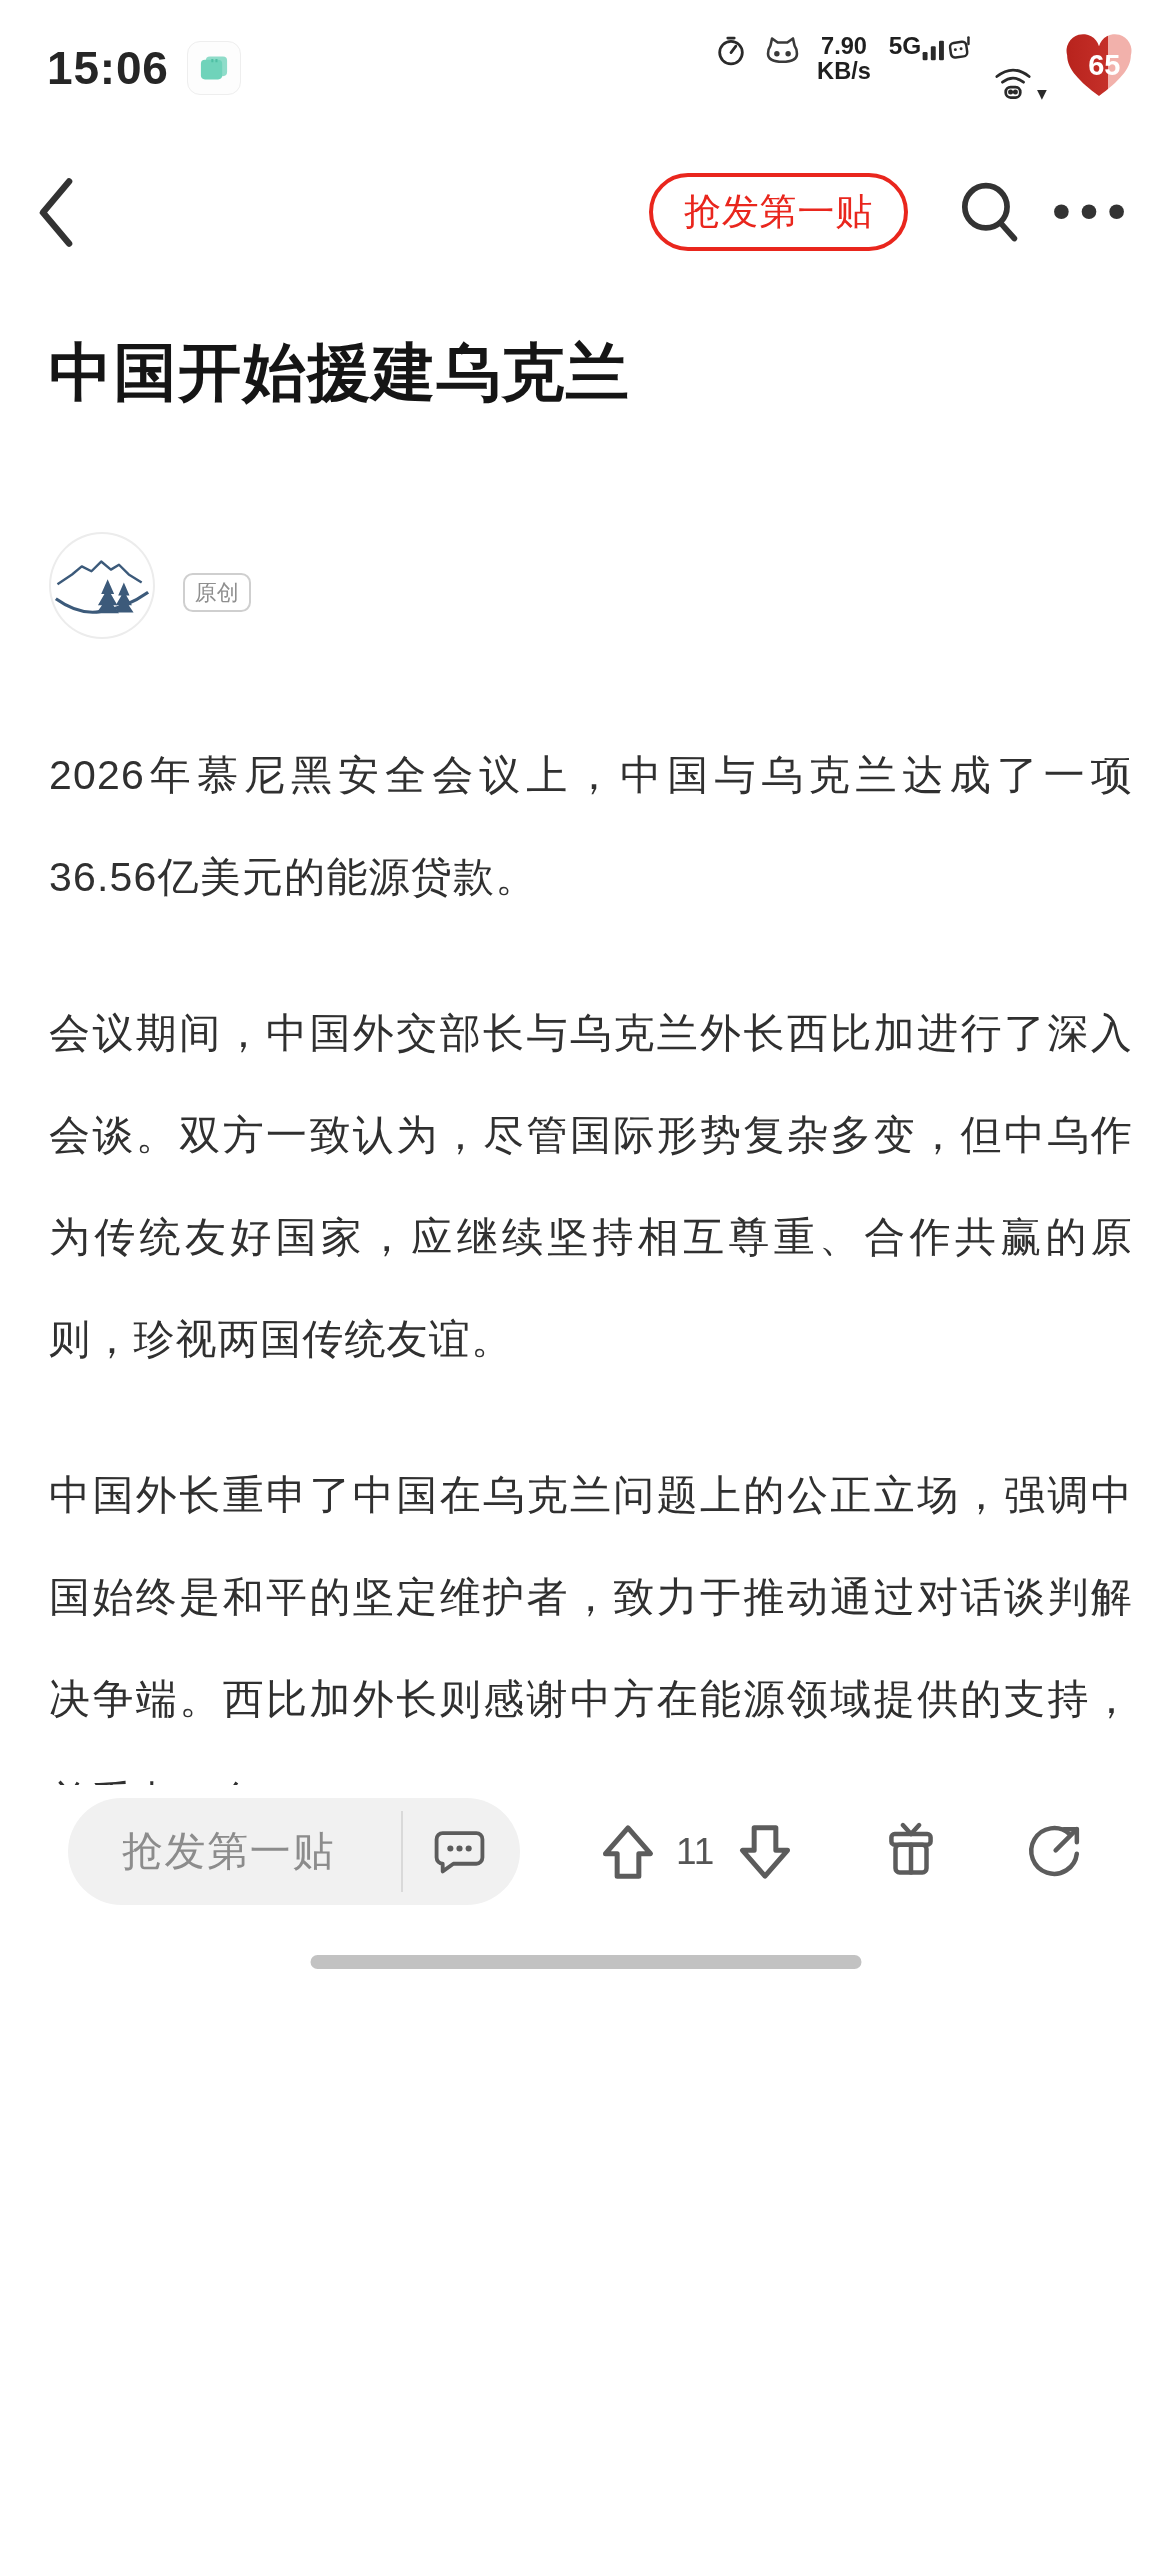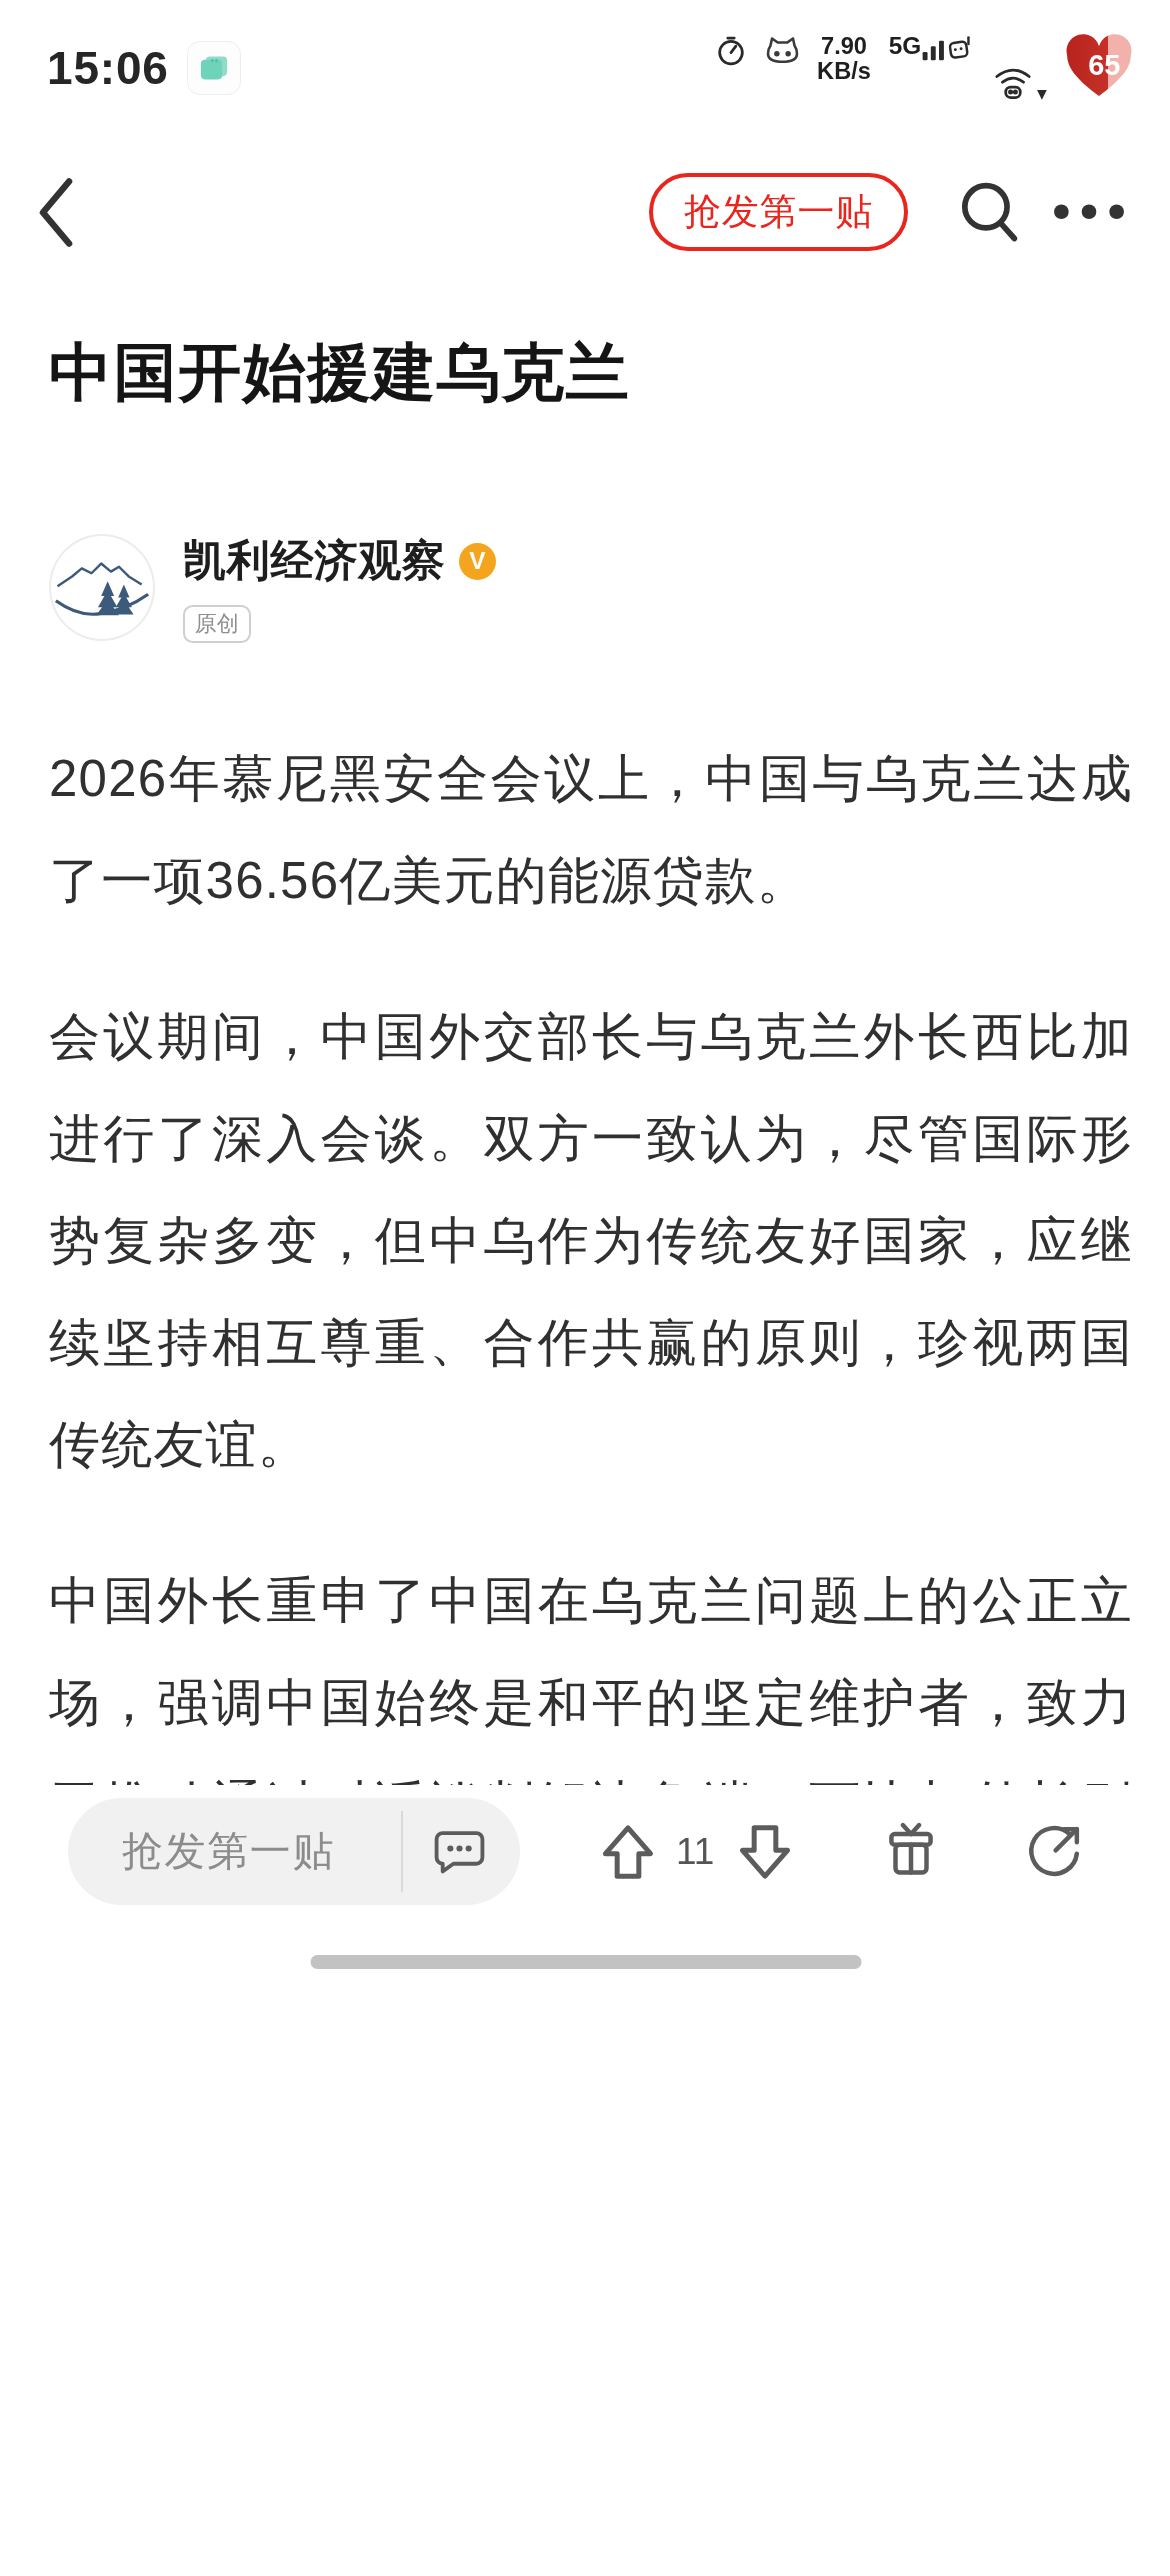--- a/index.html
+++ b/index.html
@@ -54,21 +54,21 @@
   .author-meta-line { margin-top:14.6px; display:flex; align-items:center; gap:11.4px;
     color:#9b9b9b; font-size:31px; white-space:nowrap; overflow:hidden; }
   .original-tag { border:2.4px solid #cfcfcf; border-radius:9.8px; color:#8f8f8f;
     font-size:22px; padding:2.4px 9.8px; flex:0 0 auto; }
   .follow-btn { flex:0 0 auto; margin-left:16.3px; background:var(--red); color:#fff;
     border:none; border-radius:52px; width:172px; height:101px; font-size:46px;
     letter-spacing:2.4px; display:flex; align-items:center; justify-content:center;
     font-family:inherit; }
 
   .body-text { margin-top:85px; }
-  .body-text p { font-size:51px; line-height:102px; color:#303030; text-align:justify;
+  .body-text p { font-size:41px; line-height:102px; color:#303030; text-align:justify;
     letter-spacing:1.2px; margin-bottom:54px; }
 
   
   .bottom-bar { position:absolute; left:0; right:0; bottom:0; height:203px; background:#fff;
     display:flex; align-items:flex-start; padding:13px 49px 0 68px; }
   .comment-pill { width:452px; height:107px; background:#f1f1f1; border-radius:54px;
     display:flex; align-items:center; padding:0 33px 0 54px; flex:0 0 auto; }
   .comment-pill .hint { color:#8c8c8c; font-size:41px; letter-spacing:1.6px; flex:1; }
   .pill-divider { width:2.4px; height:81px; background:#d9d9d9; margin-right:29px; }
   .action-icons { flex:1; display:flex; align-items:center; height:107px; }
@@ -190,24 +190,20 @@
           <circle cx="63" cy="63" r="62" fill="#ffffff"></circle>
           <path d="M8 62 L26 50 L38 40 L50 46 L62 34 L74 44 L84 38 L96 50 L112 60" fill="none" stroke="#3c5a7a" stroke-width="3" stroke-linejoin="round"></path>
           <path d="M6 80 Q34 100 60 96 Q92 92 120 72" fill="none" stroke="#3c5a7a" stroke-width="4"></path>
           <g fill="#3c5a7a">
             <path d="M70 56 L78 74 H74 L82 88 H77 L84 98 H56 L63 88 H58 L66 74 H62 Z"></path>
             <path d="M90 60 L97 76 H93 L100 88 H96 L102 97 H78 L84 88 H80 L87 76 H83 Z"></path>
           </g>
         </svg>
       </div>
       <div class="author-info">
-        <div class="author-name-line">
-          <span class="author-name">凯利经济观察</span>
-          <span class="verified-badge">V</span>
-        </div>
         <div class="author-meta-line">
           <span class="original-tag">原创</span>
         </div>
       </div>
     </div>
 
     <div class="body-text">
       <p>2026年慕尼黑安全会议上，中国与乌克兰达成了一项36.56亿美元的能源贷款。</p>
       <p>会议期间，中国外交部长与乌克兰外长西比加进行了深入会谈。双方一致认为，尽管国际形势复杂多变，但中乌作为传统友好国家，应继续坚持相互尊重、合作共赢的原则，珍视两国传统友谊。</p>
       <p>中国外长重申了中国在乌克兰问题上的公正立场，强调中国始终是和平的坚定维护者，致力于推动通过对话谈判解决争端。西比加外长则感谢中方在能源领域提供的支持，并重申了乌</p>

